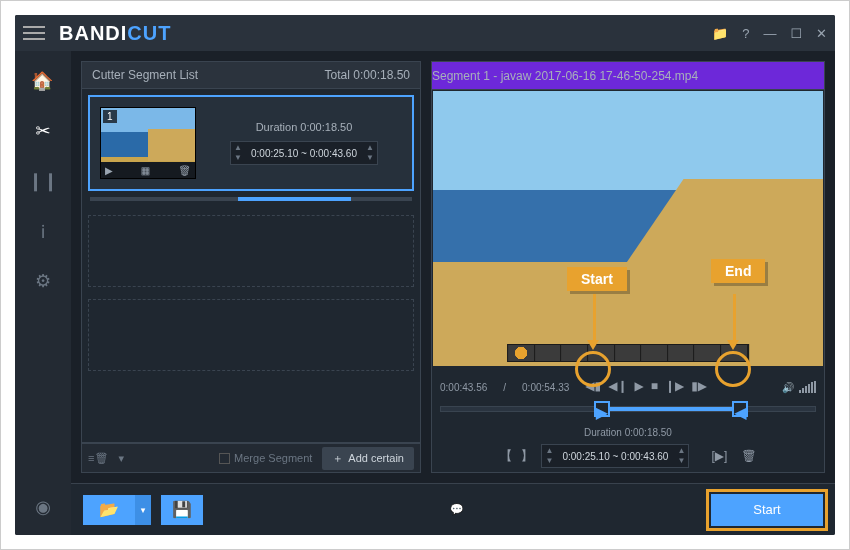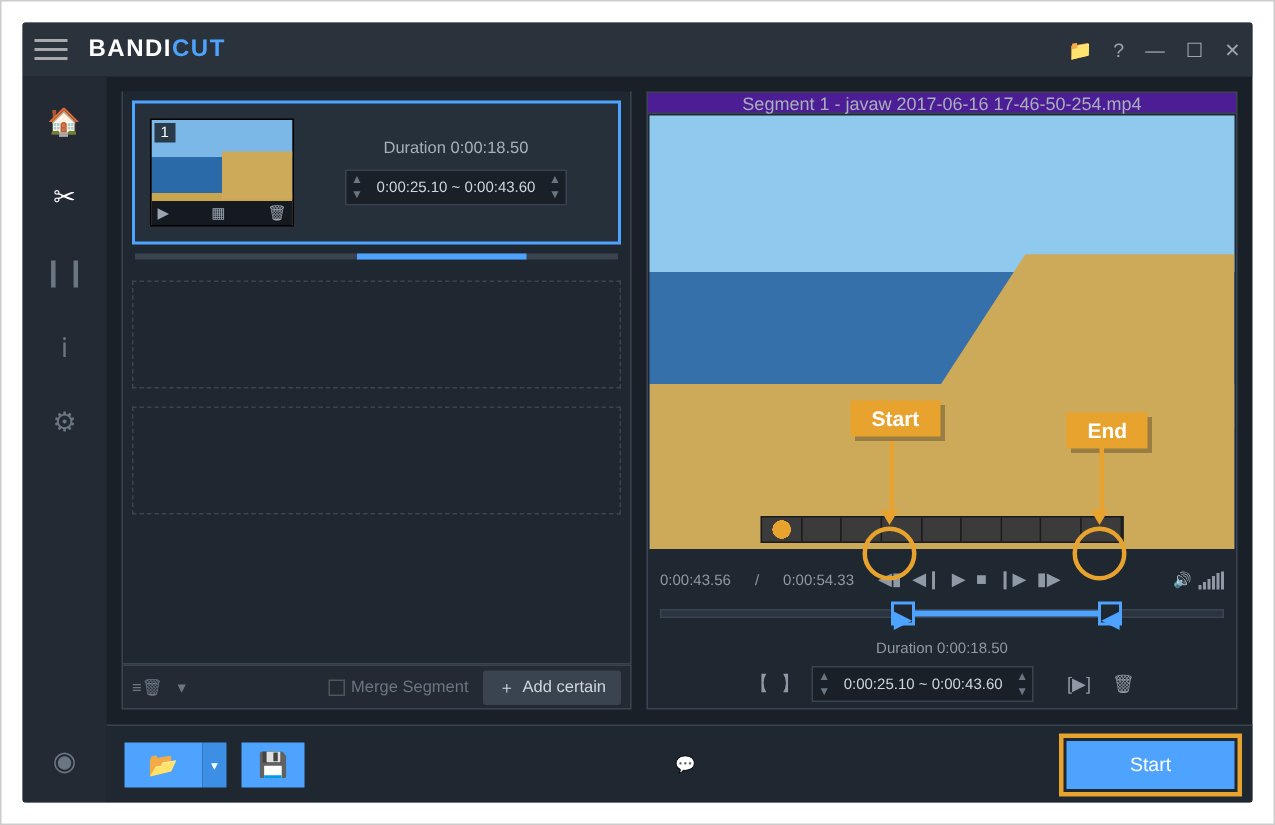--- a/index.html
+++ b/index.html
@@ -2,21 +2,21 @@
 <html><head>
 <meta charset="utf-8">
 <style>
 *{box-sizing:border-box;margin:0;padding:0;font-family:"Segoe UI",Arial,sans-serif;user-select:none}
 body{background:#f5f5f5;display:flex;justify-content:center;align-items:center;height:100vh}
 .outer{width:850px;height:550px;background:#fff;border:1px solid #ccc;padding:14px;position:relative}
 .window{width:100%;height:100%;background:#1a2028;border-radius:2px;display:flex;flex-direction:column;overflow:hidden;position:relative}
 .titlebar{height:36px;background:#2a323c;display:flex;align-items:center;padding:0 8px;color:#ccc}
 .hamburger{width:22px;height:22px;display:flex;flex-direction:column;justify-content:center;gap:4px;cursor:pointer;margin-right:14px}
 .hamburger span{height:2px;background:#aaa}
-.logo{font-weight:600;font-size:16px;letter-spacing:1px}
+.logo{font-weight:600;font-size:20px;letter-spacing:1px}
 .logo b{color:#fff;font-weight:700}
 .logo i{color:#4da3ff;font-style:normal;font-weight:700}
 .spacer{flex:1}
 .winbtns{display:flex;gap:14px;color:#9aa5b1;font-size:13px}
 .winbtns span{cursor:pointer}
 .body{flex:1;display:flex;min-height:0}
 .sidebar{width:56px;background:#232a33;display:flex;flex-direction:column;align-items:center;padding-top:16px;gap:22px;color:#6b7683;font-size:18px}
 .sidebar .it{cursor:pointer;width:28px;height:28px;display:flex;align-items:center;justify-content:center}
 .sidebar .it.active{color:#fff}
 .sidebar .bottom{margin-top:auto;margin-bottom:14px}
@@ -40,21 +40,21 @@
 .timebox .arrows span{height:10px;color:#6b7683;font-size:8px;text-align:center;cursor:pointer}
 .timebox .val{padding:0 6px;font-size:10px;color:#cfd6dd}
 .segbar{height:4px;background:#3a4450;position:relative;margin:0 8px 8px}
 .segbar .fill{position:absolute;height:100%;background:#4da3ff}
 .emptyslot{margin:6px;height:72px;border:1px dashed #3a4450}
 .segfoot{height:30px;border:1px solid #3a4450;border-top:1px solid #3a4450;background:#232a33;display:flex;align-items:center;padding:0 6px;gap:10px;color:#6b7683;font-size:11px}
 .segfoot .merge{margin-left:auto;display:flex;align-items:center;gap:4px}
 .segfoot .mbox{width:11px;height:11px;border:1px solid #555}
 .addseg{background:#3a4450;color:#cfd6dd;padding:4px 10px;border-radius:2px;cursor:pointer;display:flex;align-items:center;gap:5px;font-size:11px}
 .preview{flex:1;border:1px solid #3a4450;display:flex;flex-direction:column;background:#1f2730}
-.previewtitle{height:14px;color:#a7b0ba;font-size:12px;display:flex;align-items:center;justify-content:center;background:#4c1d95;border-bottom:1px solid #3a4450}
+.previewtitle{height:28px;color:#a7b0ba;font-size:12px;display:flex;align-items:center;justify-content:flex-start;background:#6d28d9;border-bottom:1px solid #3a4450}
 .video{flex:1;background:linear-gradient(to bottom,#8fc9ed 0 36%,#3570ab 36% 62%,#3570ab 62% 62%);position:relative;overflow:hidden;margin:1px}
 .video .shore{position:absolute;right:0;top:32%;width:55%;height:40%;background:#cda95a;clip-path:polygon(35% 0,100% 0,100% 100%,0 100%)}
 .video .beach{position:absolute;bottom:0;left:0;right:0;height:38%;background:#cda95a}
 .video .hotbar{position:absolute;bottom:4px;left:50%;transform:translateX(-50%);width:62%;height:18px;background:#3b3b3b;border:1px solid #1b1b1b;display:flex}
 .video .hotbar span{flex:1;border-right:1px solid #1b1b1b}
 .video .hotbar span:first-child{background:radial-gradient(circle,#e8a22e 40%,transparent 41%)}
 .playbar{height:26px;display:flex;align-items:flex-end;gap:16px;padding:0 8px;color:#8f99a5;font-size:10px}
 .playbar .btns{display:flex;gap:7px;font-size:12px}
 .playbar .btns span{cursor:pointer}
 .playbar .vol{margin-left:auto;display:flex;align-items:center;gap:4px}
@@ -113,20 +113,24 @@
       <div class="it">❙❙</div>
       <div class="it">ℹ</div>
       <div class="it">⚙</div>
       <div class="it bottom">◉</div>
     </div>
 
     <div class="content">
       <div class="panels">
 
         <div class="leftpanel">
+          <div class="paneltitle">
+            <span>Cutter Segment List</span>
+            <span class="r">Total 0:00:18.50</span>
+          </div>
           <div class="seglist">
             <div class="segrow">
               <div class="thumb">
                 <span class="tag">1</span>
                 <div class="thumbctl">
                   <span>▶</span>
                   <span>▦</span>
                   <span>🗑</span>
                 </div>
               </div>
@@ -248,21 +252,21 @@
         <div class="hint">
           <span>💬</span>
         </div>
         <div class="startbtn">Start</div>
       </div>
     </div>
   </div>
 
   <div class="anno" style="left:0;top:0;right:0;bottom:0">
     <div class="labelchip" style="left:552px;top:252px">Start</div>
-    <div class="labelchip" style="left:696px;top:260px">End</div>
+    <div class="labelchip" style="left:696px;top:244px">End</div>
     <div class="aline" style="left:578px;top:279px;height:48px"></div>
     <div class="ahead" style="left:572px;top:325px"></div>
     <div class="aline" style="left:718px;top:279px;height:48px"></div>
     <div class="ahead" style="left:712px;top:325px"></div>
     <div class="circ" style="left:560px;top:336px"></div>
     <div class="circ" style="left:700px;top:336px"></div>
   </div>
 
 </div>
 </div>

